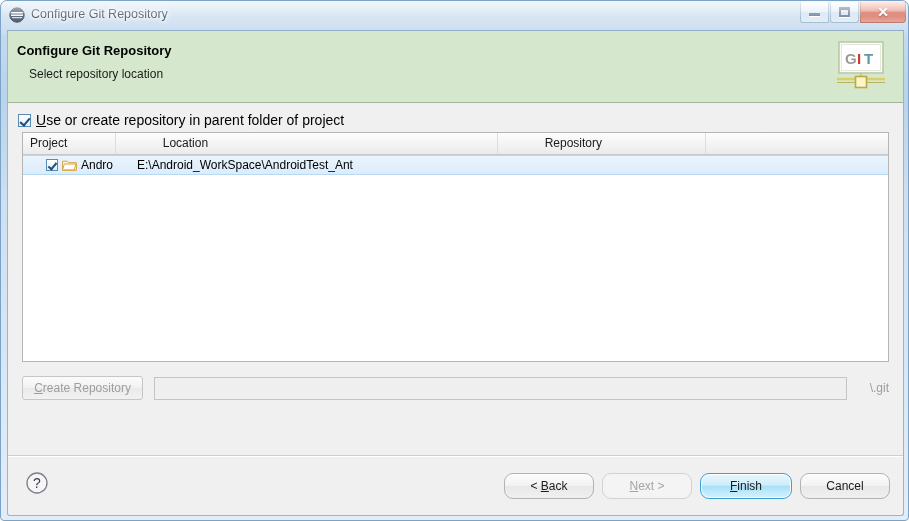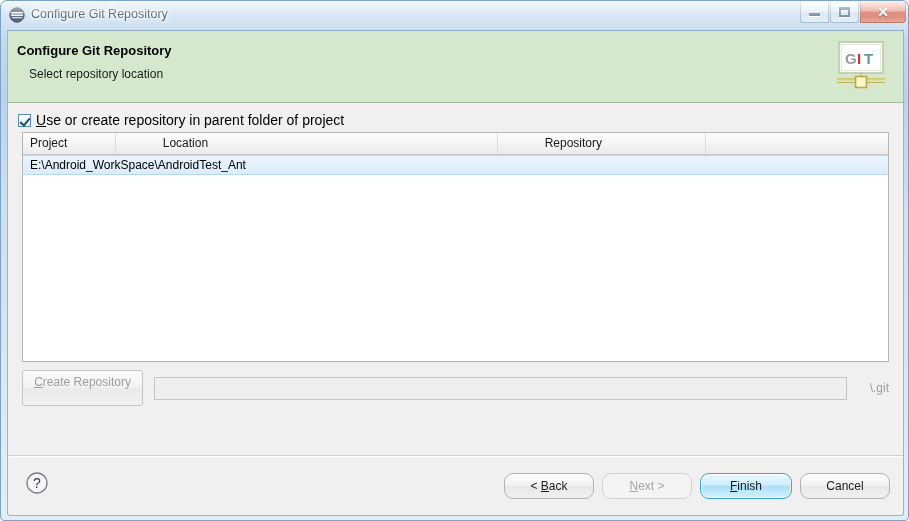--- a/index.html
+++ b/index.html
@@ -244,21 +244,21 @@
 
   
   #create-row {
     position: absolute;
     left: 14px; top: 345px;
     width: 867px; height: 24px;
     display: flex;
     align-items: center;
   }
   #create-repo-btn {
-    width: 125px; height: 36px;
+    width: 125px; height: 24px;
     box-sizing: border-box;
     border: 1px solid #c6c6c6;
     border-radius: 3px;
     background: linear-gradient(180deg, #fbfbfb 0%, #f2f2f2 48%, #eaeaea 52%, #f2f2f2 100%);
     color: #9d9d9d;
     font-size: 12px;
     font-family: "Liberation Sans", sans-serif;
     text-align: center;
     line-height: 22px;
     white-space: nowrap;
@@ -379,20 +379,30 @@
 
     <div id="table">
       <div id="table-header">
         <div class="th col-project">Project</div>
         <div class="th col-location">Location</div>
         <div class="th col-repo">Repository</div>
         <div class="th col-extra"></div>
       </div>
       <div id="table-body">
         <div class="trow selected">
+          <div class="td project col-project">
+            <span class="cbox small checked"></span>
+            <span class="folder-icon">
+              <svg width="15" height="12" viewBox="0 0 15 12">
+                <path d="M0.6 2.2 h4.6 l1.3 1.5 h7.9 v7.7 h-13.8 z" fill="#fdf4dc" stroke="#d9a441" stroke-width="1"></path>
+                <path d="M2.3 5.0 h11.8 l-1.9 5.9 h-11.6 z" fill="#ffffff" stroke="#d9a441" stroke-width="1"></path>
+              </svg>
+            </span>
+            <span>Andro</span>
+          </div>
           <div class="td location col-location">E:\Android_WorkSpace\AndroidTest_Ant</div>
           <div class="td col-extra"></div>
         </div>
       </div>
     </div>
 
     <div id="create-row">
       <div id="create-repo-btn"><span class="mn">C</span><span>reate Repository</span></div>
       <input id="repo-path-input" type="text" disabled="" value="" style="">
       <span id="git-suffix">\.git</span>

